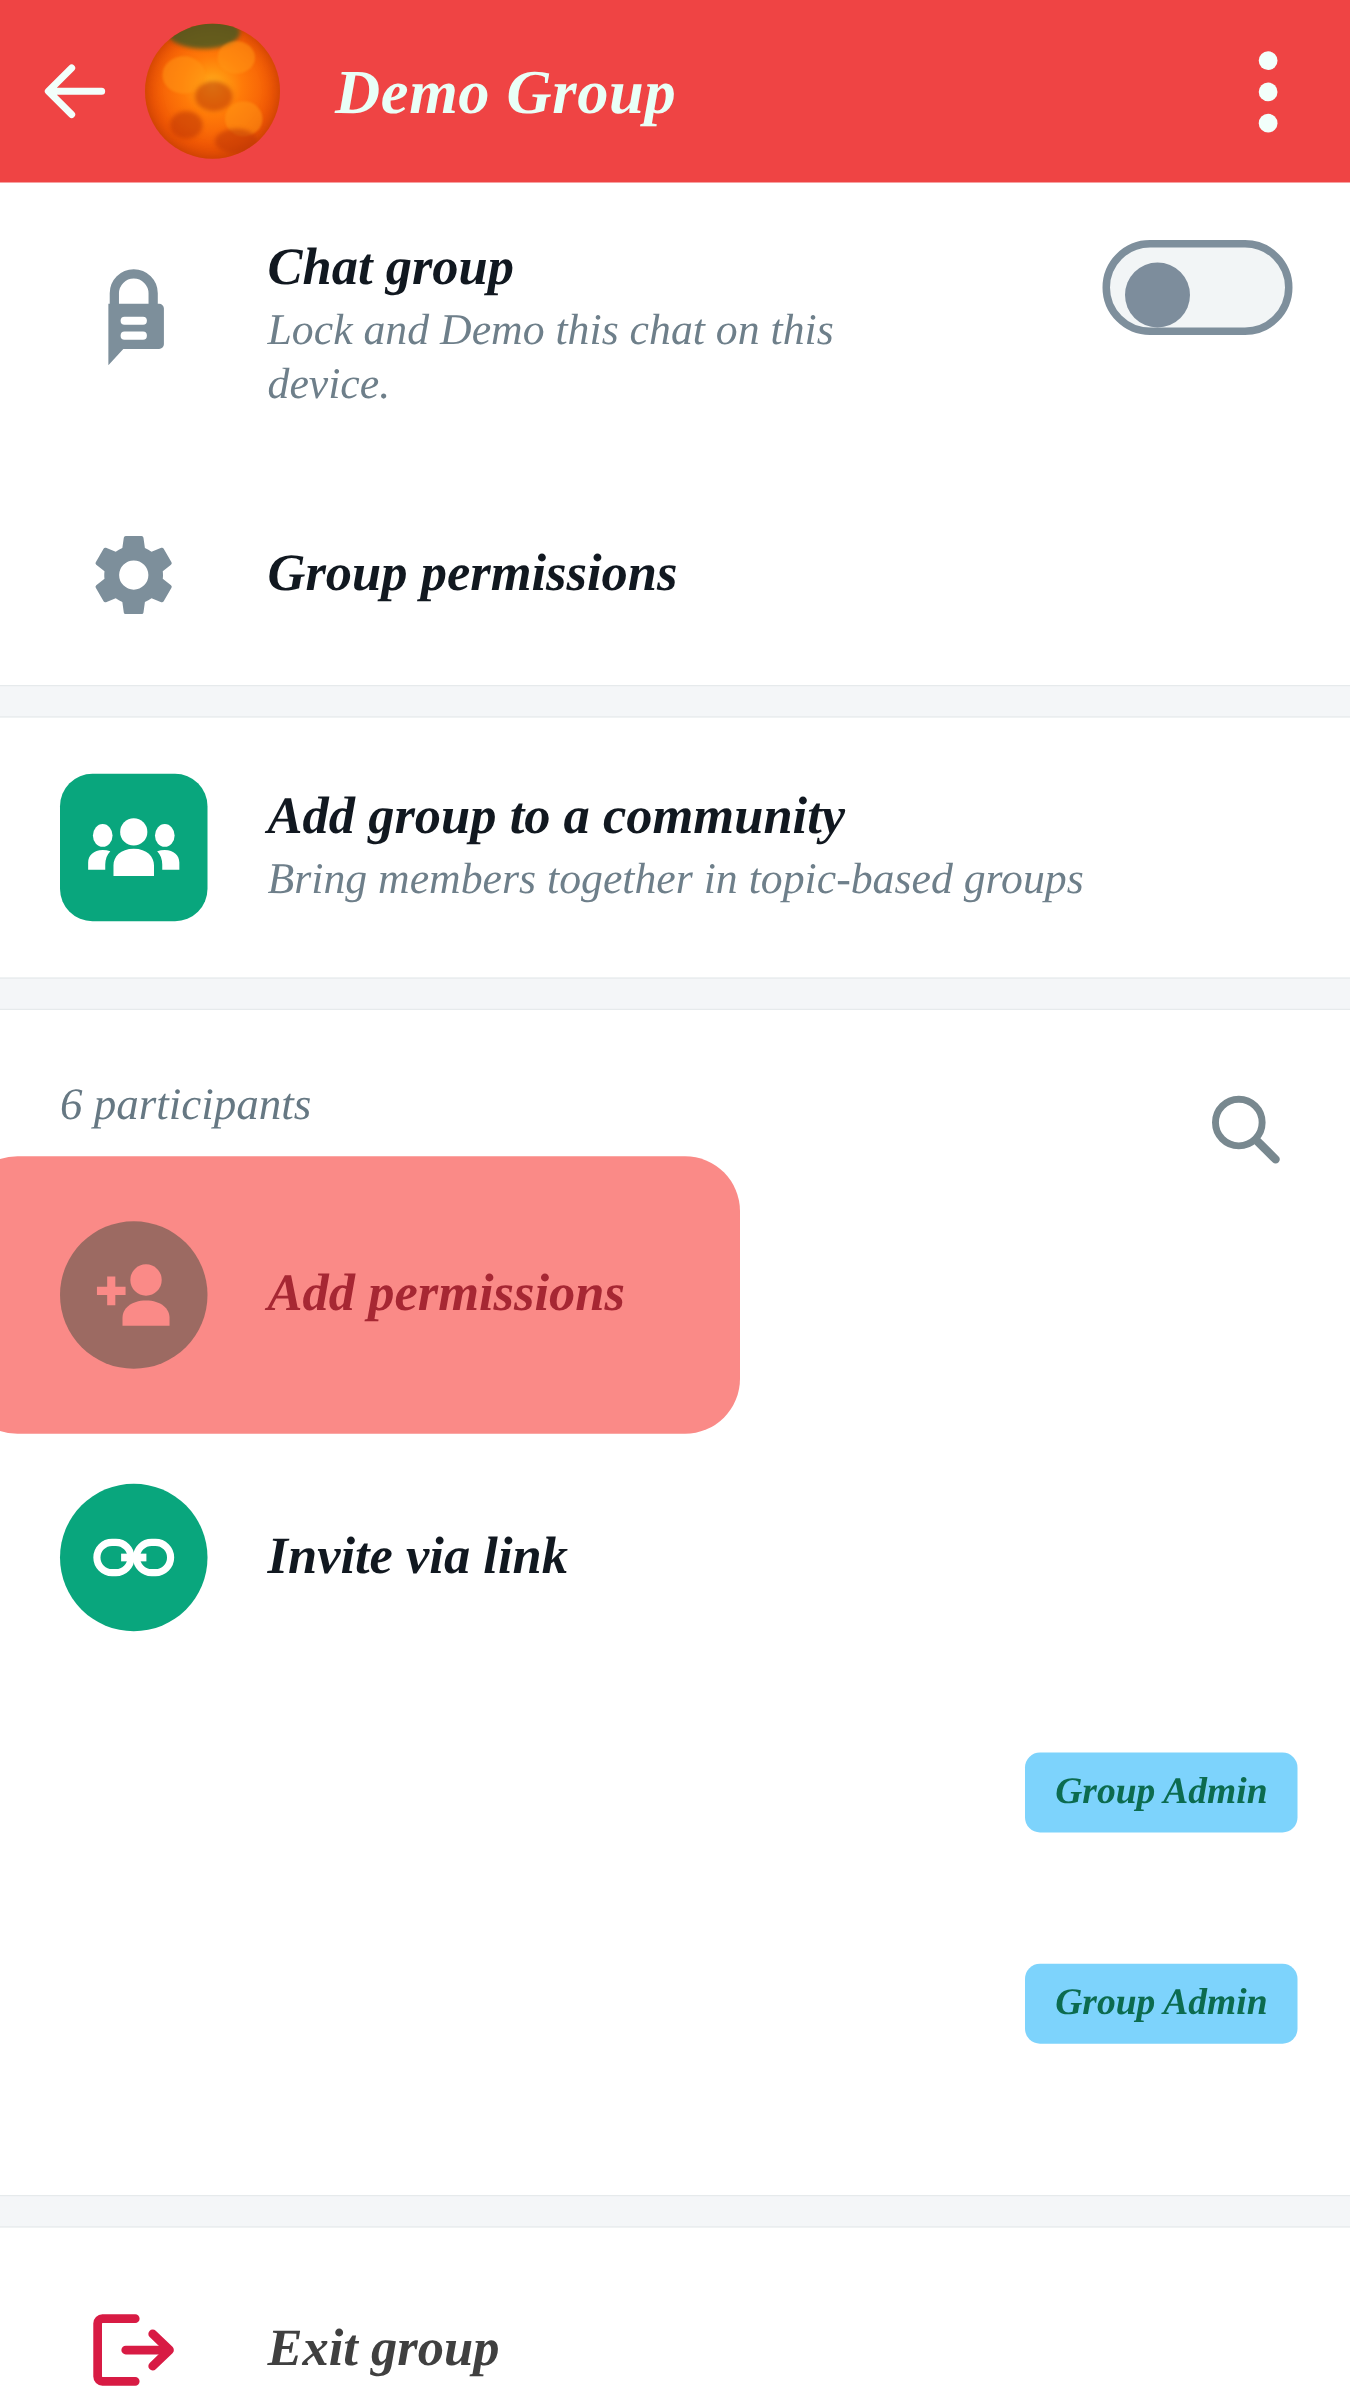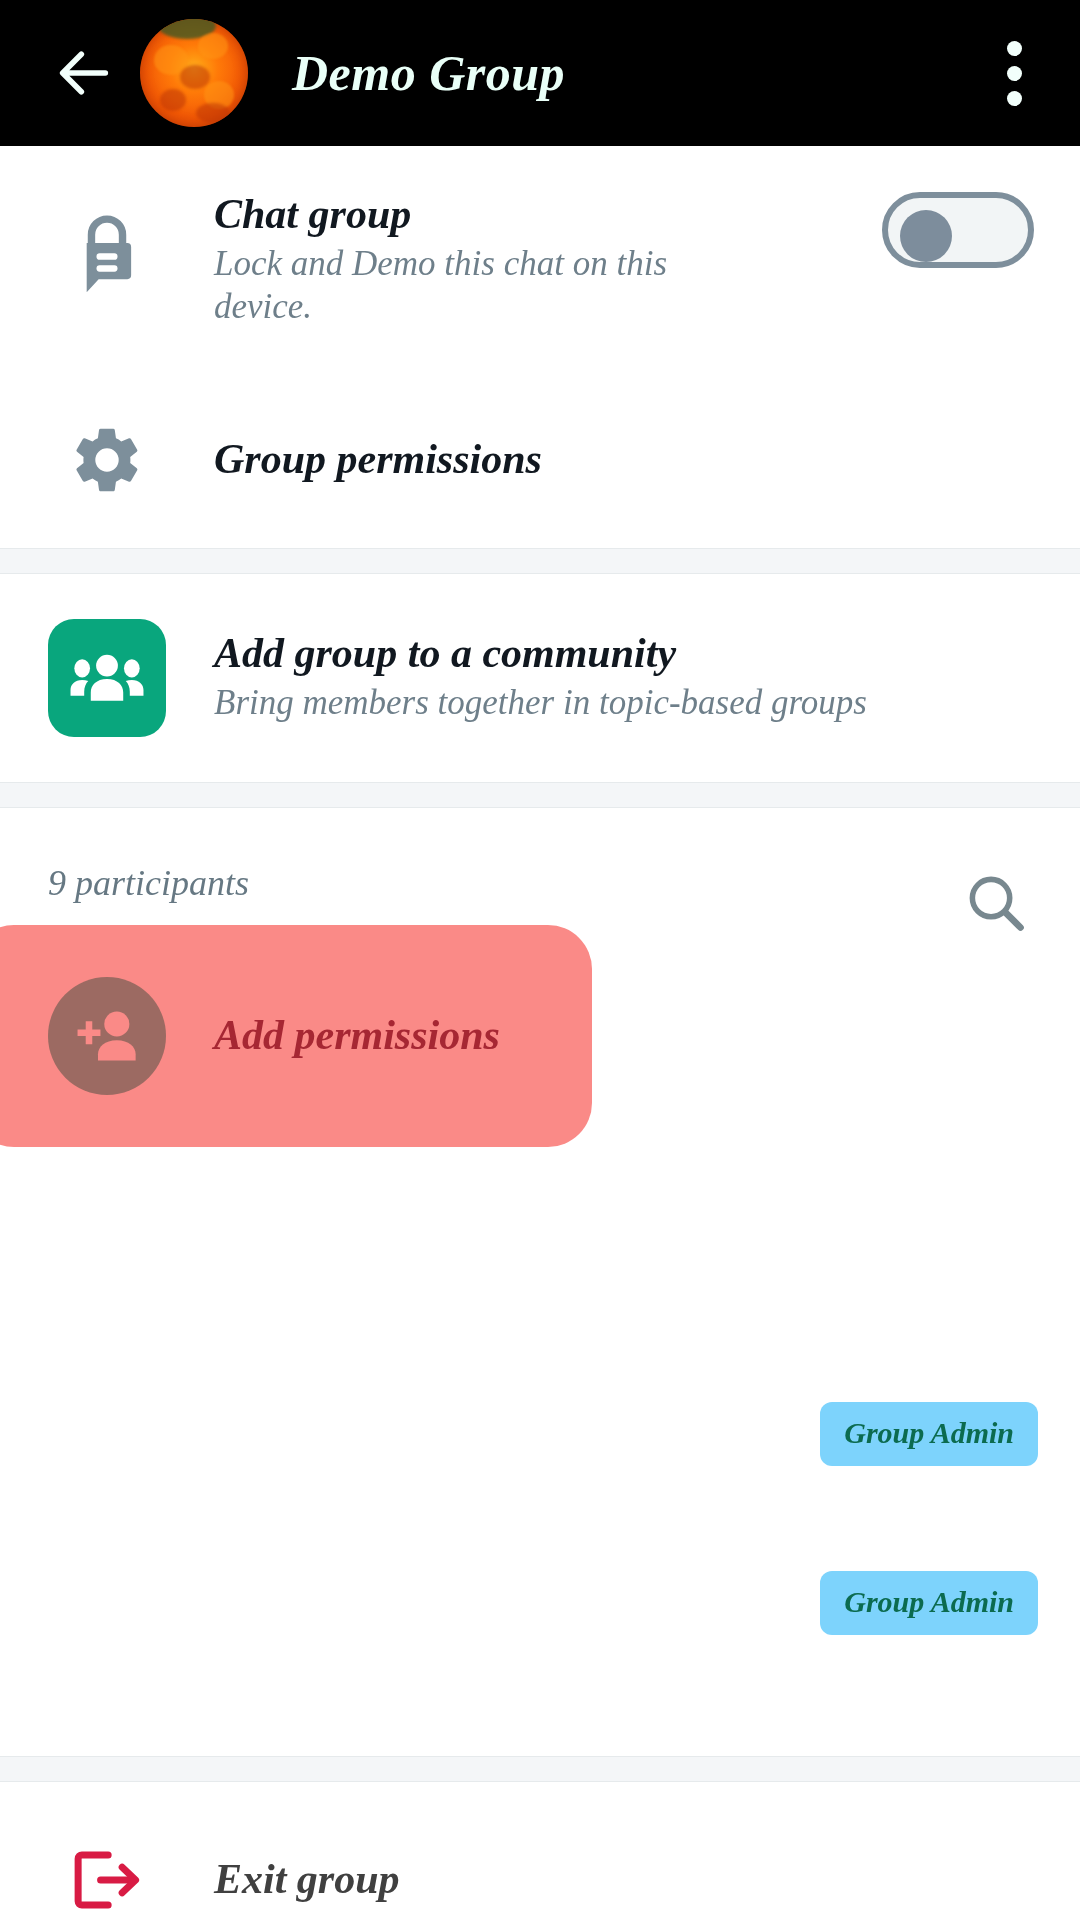--- a/index.html
+++ b/index.html
@@ -15,24 +15,23 @@
     width: 1080px;
     height: 1920px;
     background: #ffffff;
   }
 
   
   .appbar {
     position: absolute;
     left: 0; top: 0;
     width: 1080px; height: 146px;
-    background: #000000;
+    background: #ef4444;
     display: flex;
     align-items: center;
-    padding-left: 24px;
   }
   .back-btn {
     width: 104px; height: 146px;
     display: flex; align-items: center; justify-content: center;
     margin-left: 8px;
   }
   .avatar {
     width: 108px; height: 108px;
     border-radius: 50%;
     margin-left: 4px;
@@ -307,21 +306,21 @@
       </div>
     </div>
     <div class="row-text">
       <div class="title-lg">Add group to a community</div>
       <div class="subtitle wide">Bring members together in topic-based groups</div>
     </div>
   </div>
 
   <div class="separator" id="sep-2"></div>
 
-  <div id="participants-label">9 participants</div>
+  <div id="participants-label">6 participants</div>
 
   <div id="search-btn">
     <svg width="70" height="70" viewBox="0 0 24 24">
       <circle cx="10.3" cy="10.3" r="6.4" fill="none" stroke="#78888f" stroke-width="1.9"></circle>
       <path d="M15.2 15.2 L20.4 20.4" stroke="#78888f" stroke-width="2.3" stroke-linecap="round"></path>
     </svg>
   </div>
 
   <div id="highlight-box"></div>
 
@@ -333,20 +332,34 @@
           <path d="M16.6 12.6c-4.4 0-6.9 2.4-6.9 5.1V20h13.8v-2.3c0-2.7-2.5-5.1-6.9-5.1Z" fill="#fa8a87"></path>
           <path d="M5.2 5.6v3.0H2.2v2.4h3.0v3.0h2.4v-3.0h3.0V8.6h-3.0v-3.0Z" fill="#fa8a87"></path>
         </svg>
       </div>
     </div>
     <div class="row-text">
       <div class="title-lg">Add permissions</div>
     </div>
   </div>
 
+  <div class="row" id="row-invite">
+    <div class="row-icon">
+      <div class="circle-icon">
+        <svg width="66" height="42" viewBox="0 0 30 15">
+          <rect x="1.6" y="2.0" width="12.4" height="11" rx="5.5" fill="none" stroke="#ffffff" stroke-width="2.6"></rect>
+          <rect x="16.0" y="2.0" width="12.4" height="11" rx="5.5" fill="none" stroke="#ffffff" stroke-width="2.6"></rect>
+          <rect x="10.4" y="6.1" width="9.2" height="2.8" fill="#ffffff"></rect>
+        </svg>
+      </div>
+    </div>
+    <div class="row-text">
+      <div class="title-lg">Invite via link</div>
+    </div>
+  </div>
 
   <div class="participant-row" id="participant-1">
     <div class="admin-badge">Group Admin</div>
   </div>
 
   <div class="participant-row" id="participant-2">
     <div class="admin-badge">Group Admin</div>
   </div>
 
   <div class="separator" id="sep-3"></div>

